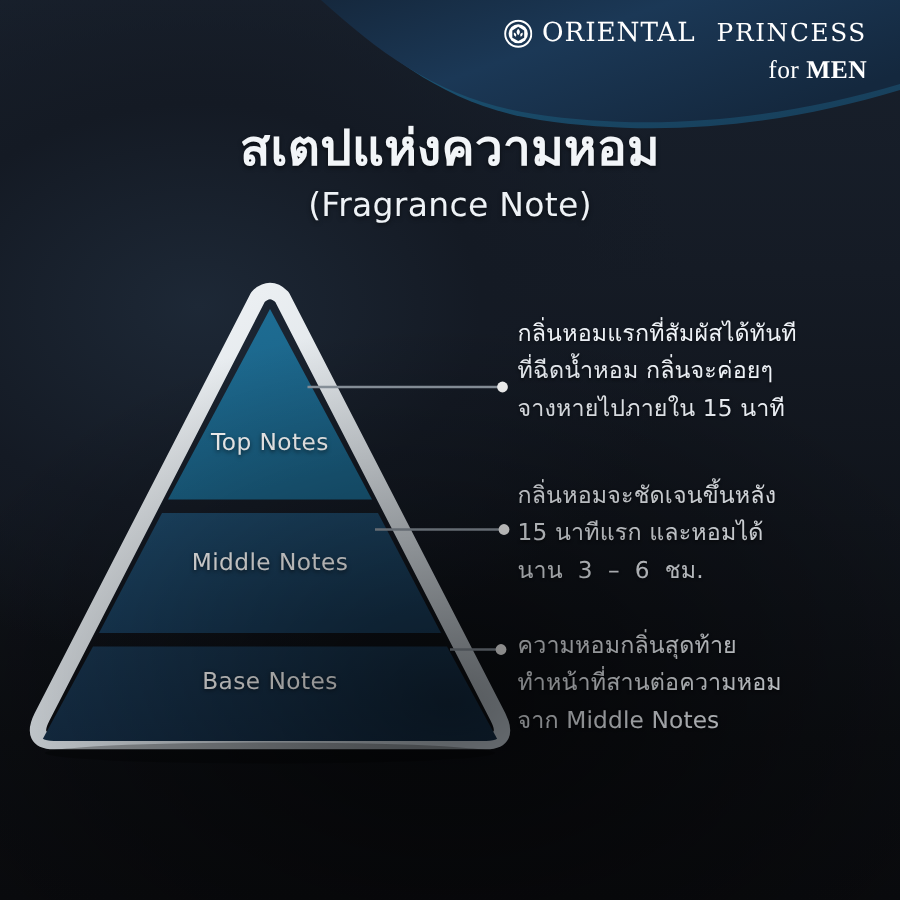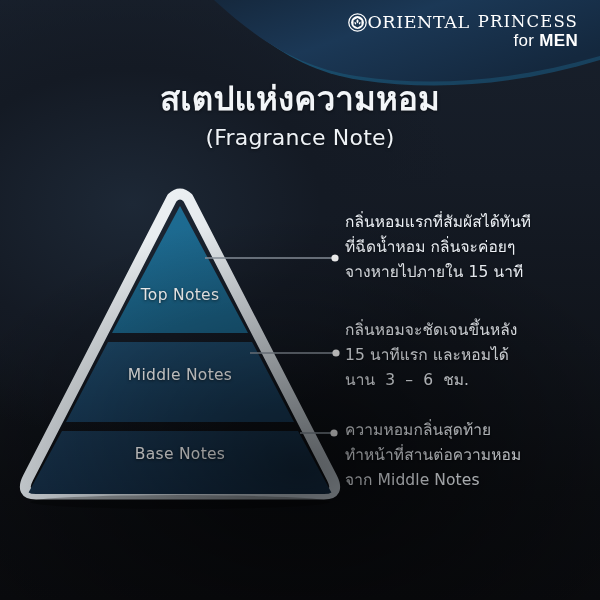--- a/index.html
+++ b/index.html
@@ -26,33 +26,33 @@
   }
 
   
   .header-band { position:absolute; top:0; left:0; width:600px; height:88px; }
 
   .brand {
     position:absolute; top:13px; right:22px;
     display:flex; flex-direction:column; align-items:flex-end;
     color:#fff; z-index:5; line-height:1;
   }
-  .brand-row1 { display:flex; align-items:center; gap:0; }
+  .brand-row1 { display:flex; align-items:center; gap:6px; }
   .brand-mark { width:19px; height:19px; display:block; }
   .brand-oriental {
     font-size:17.5px; letter-spacing:0.6px; font-weight:400;
     font-family:"DejaVu Serif", serif;
   }
   .brand-princess {
     font-size:16.5px; letter-spacing:1.1px; font-weight:400;
     font-family:"DejaVu Serif", serif; margin-left:8px;
   }
   .brand-row2 {
-    font-size:17px; font-weight:700;
-    letter-spacing:0.3px; font-family:Liberation Sans, sans-serif;
+    margin-top:6px; font-size:17px; font-weight:700;
+    letter-spacing:0.3px; font-family:Liberation Serif, serif;
   }
   .brand-for { font-weight:400; }
 
   
   .title-wrap { position:absolute; top:78px; left:0; width:600px; text-align:center; }
   .title-th {
     color:#f2f5f8; font-size:33px; font-weight:700; letter-spacing:0.2px;
     line-height:1.25; text-shadow:0 1px 3px rgba(0,0,0,.55);
   }
   .title-en {

